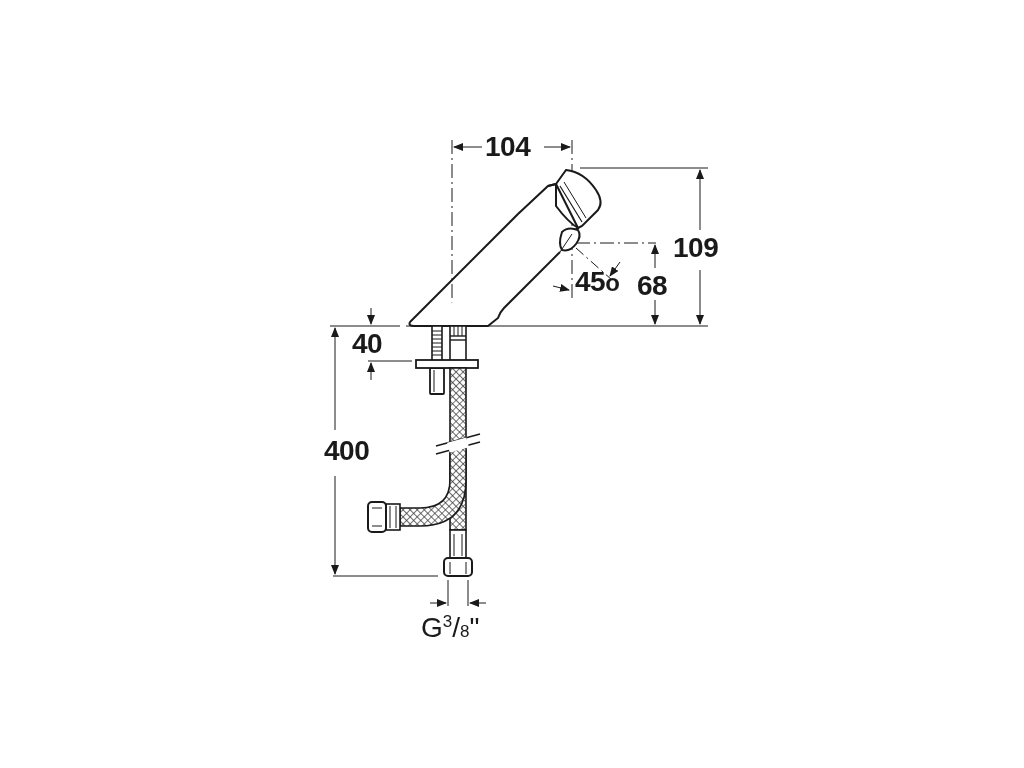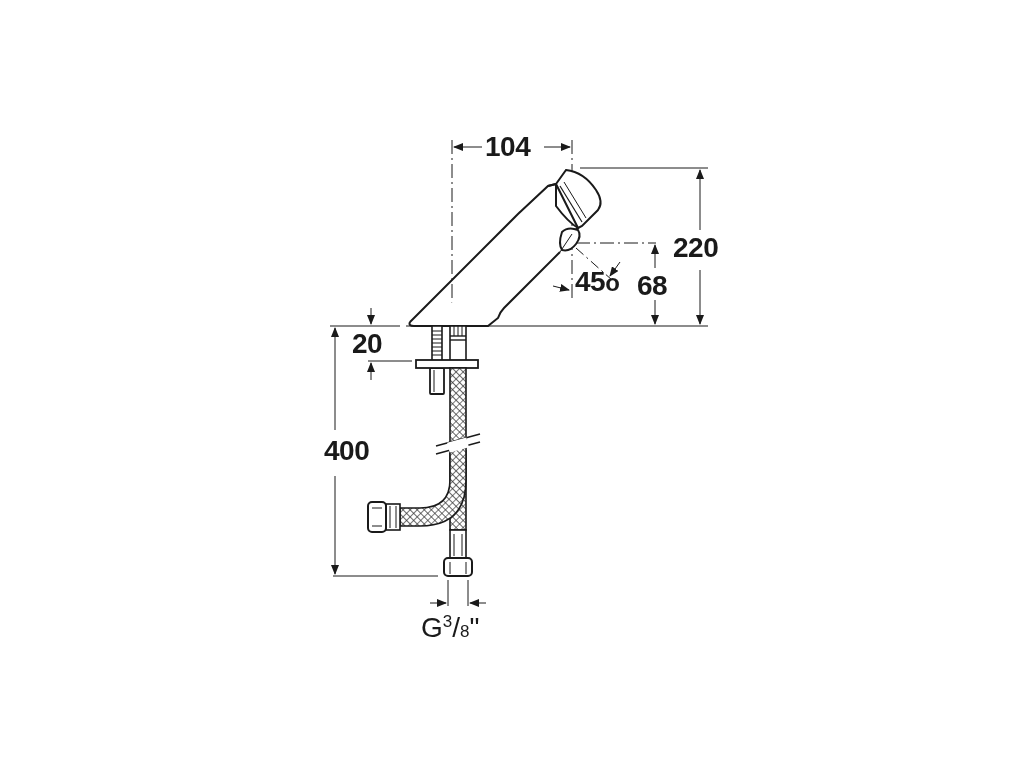--- a/index.html
+++ b/index.html
@@ -150,27 +150,27 @@
       <line x1="448" y1="580" x2="448" y2="606"></line>
       <line x1="468" y1="580" x2="468" y2="606"></line>
       <line x1="430" y1="603" x2="446" y2="603" marker-end="url(#arr)"></line>
       <line x1="486" y1="603" x2="470" y2="603" marker-end="url(#arr)"></line>
     </g>
   </g>
 </svg>
 
 <div class="dim-label" style="left:485px;top:133px;">104</div>
 
-<div class="dim-label" style="left:673px;top:234px;">220</div>
+<div class="dim-label" style="left:673px;top:234px;">109</div>
 
 <div class="dim-label" style="left:637px;top:272px;">68</div>
 
 <div class="dim-label" style="left:575px;top:268px;">
   <span>45</span><span style="font-size:24px;">o</span>
 </div>
 
-<div class="dim-label" style="left:352px;top:330px;">20</div>
+<div class="dim-label" style="left:352px;top:330px;">40</div>
 
 <div class="dim-label" style="left:296px;top:437px;margin-left:28px;">400</div>
 
 <div class="thread-label" style="left:421px;top:614px;">
   <span>G</span><sup>3</sup><span>/</span><sub>8</sub><span>"</span>
 </div>
 
 </body></html>

